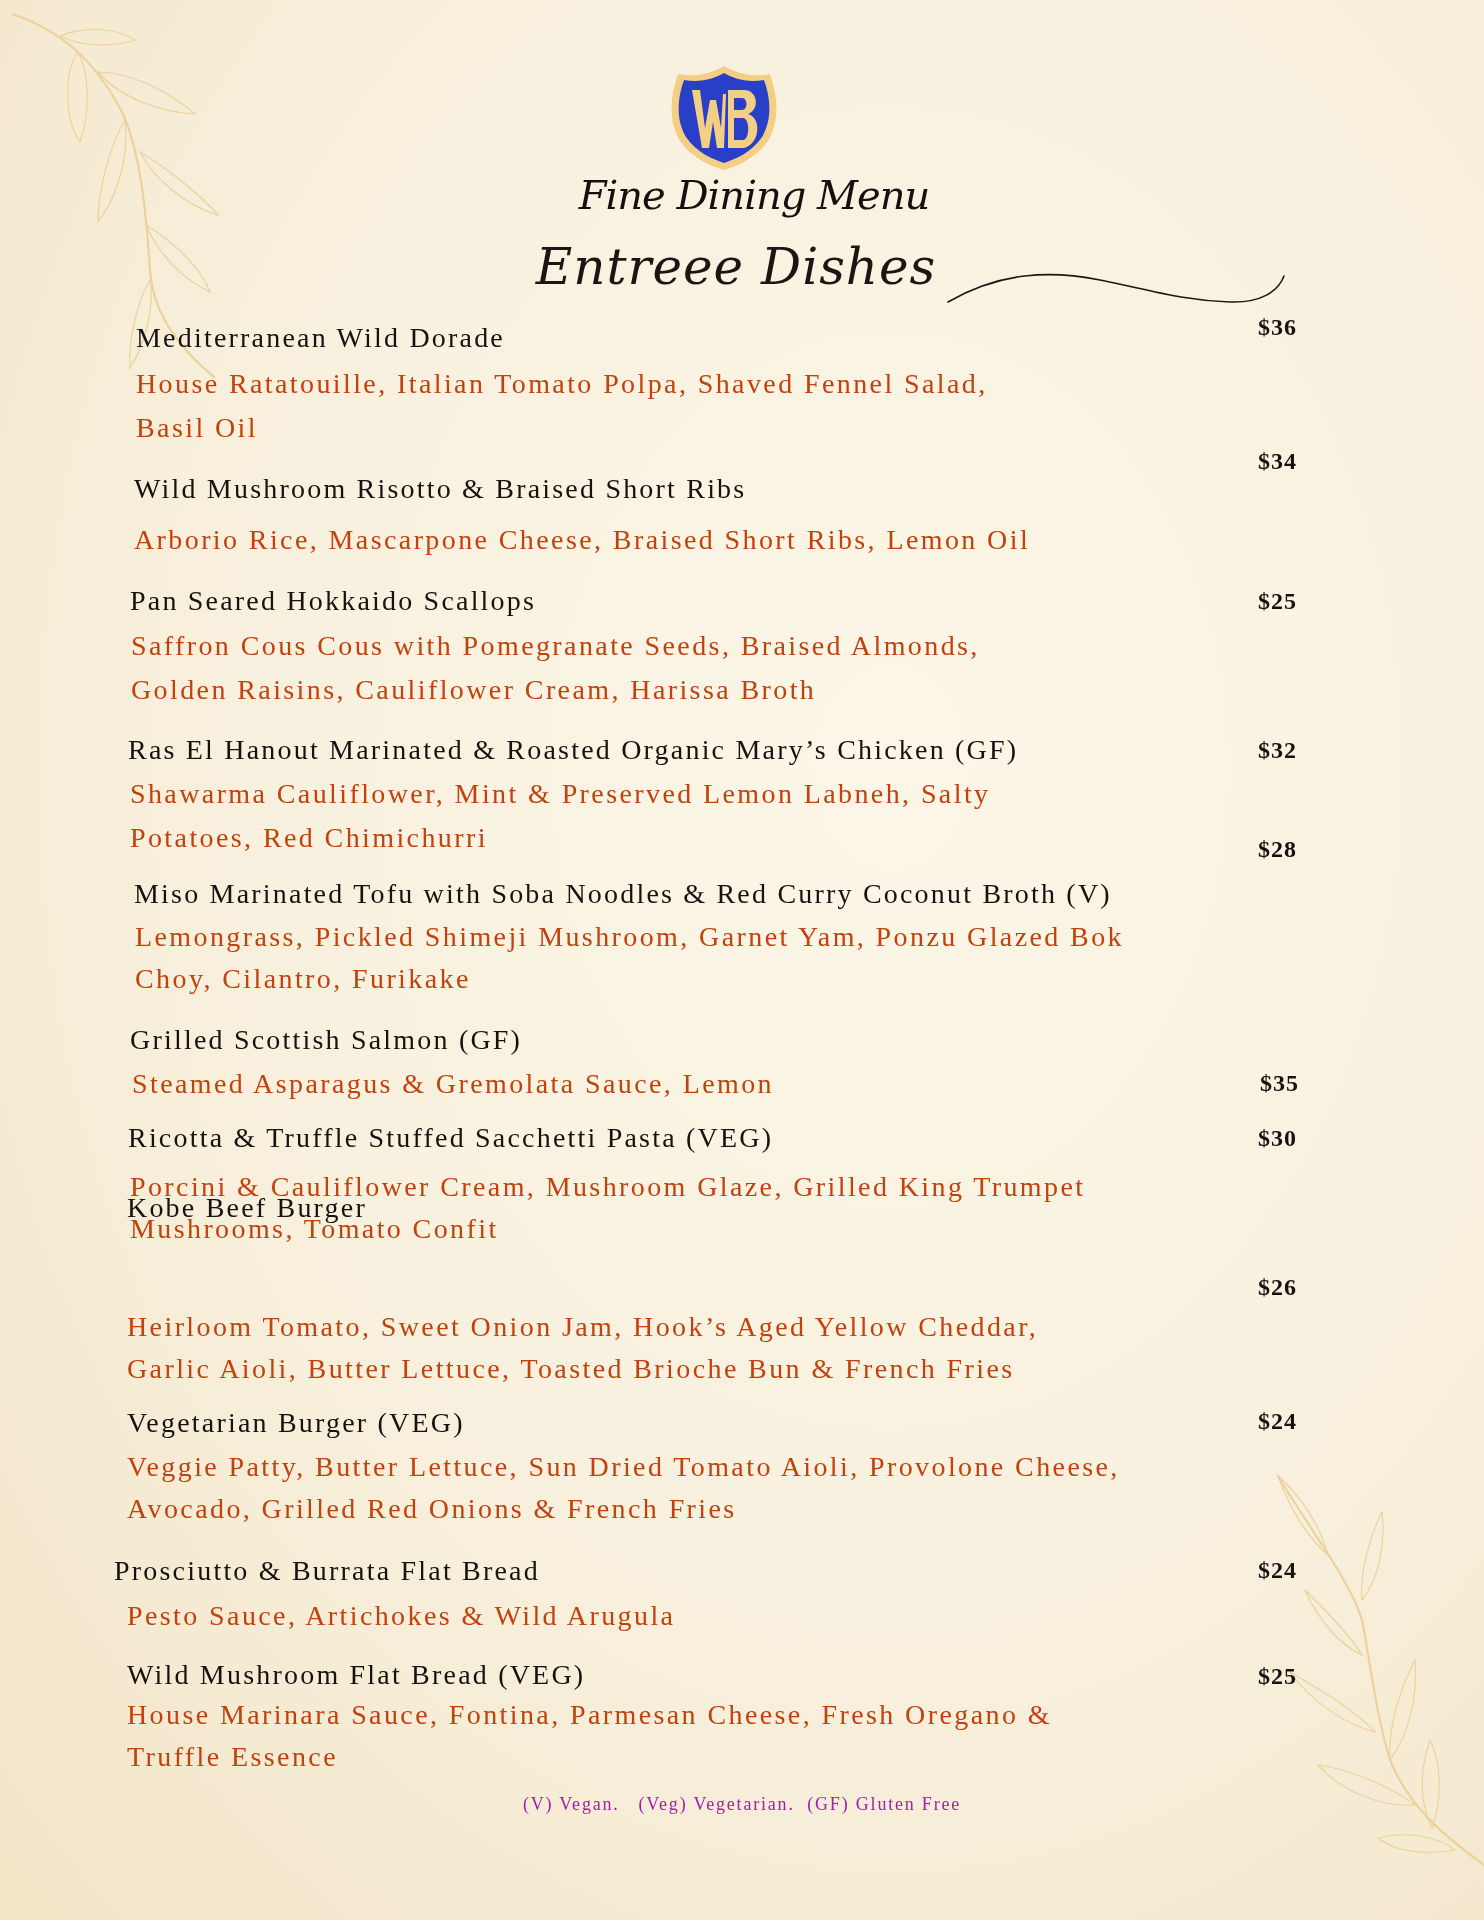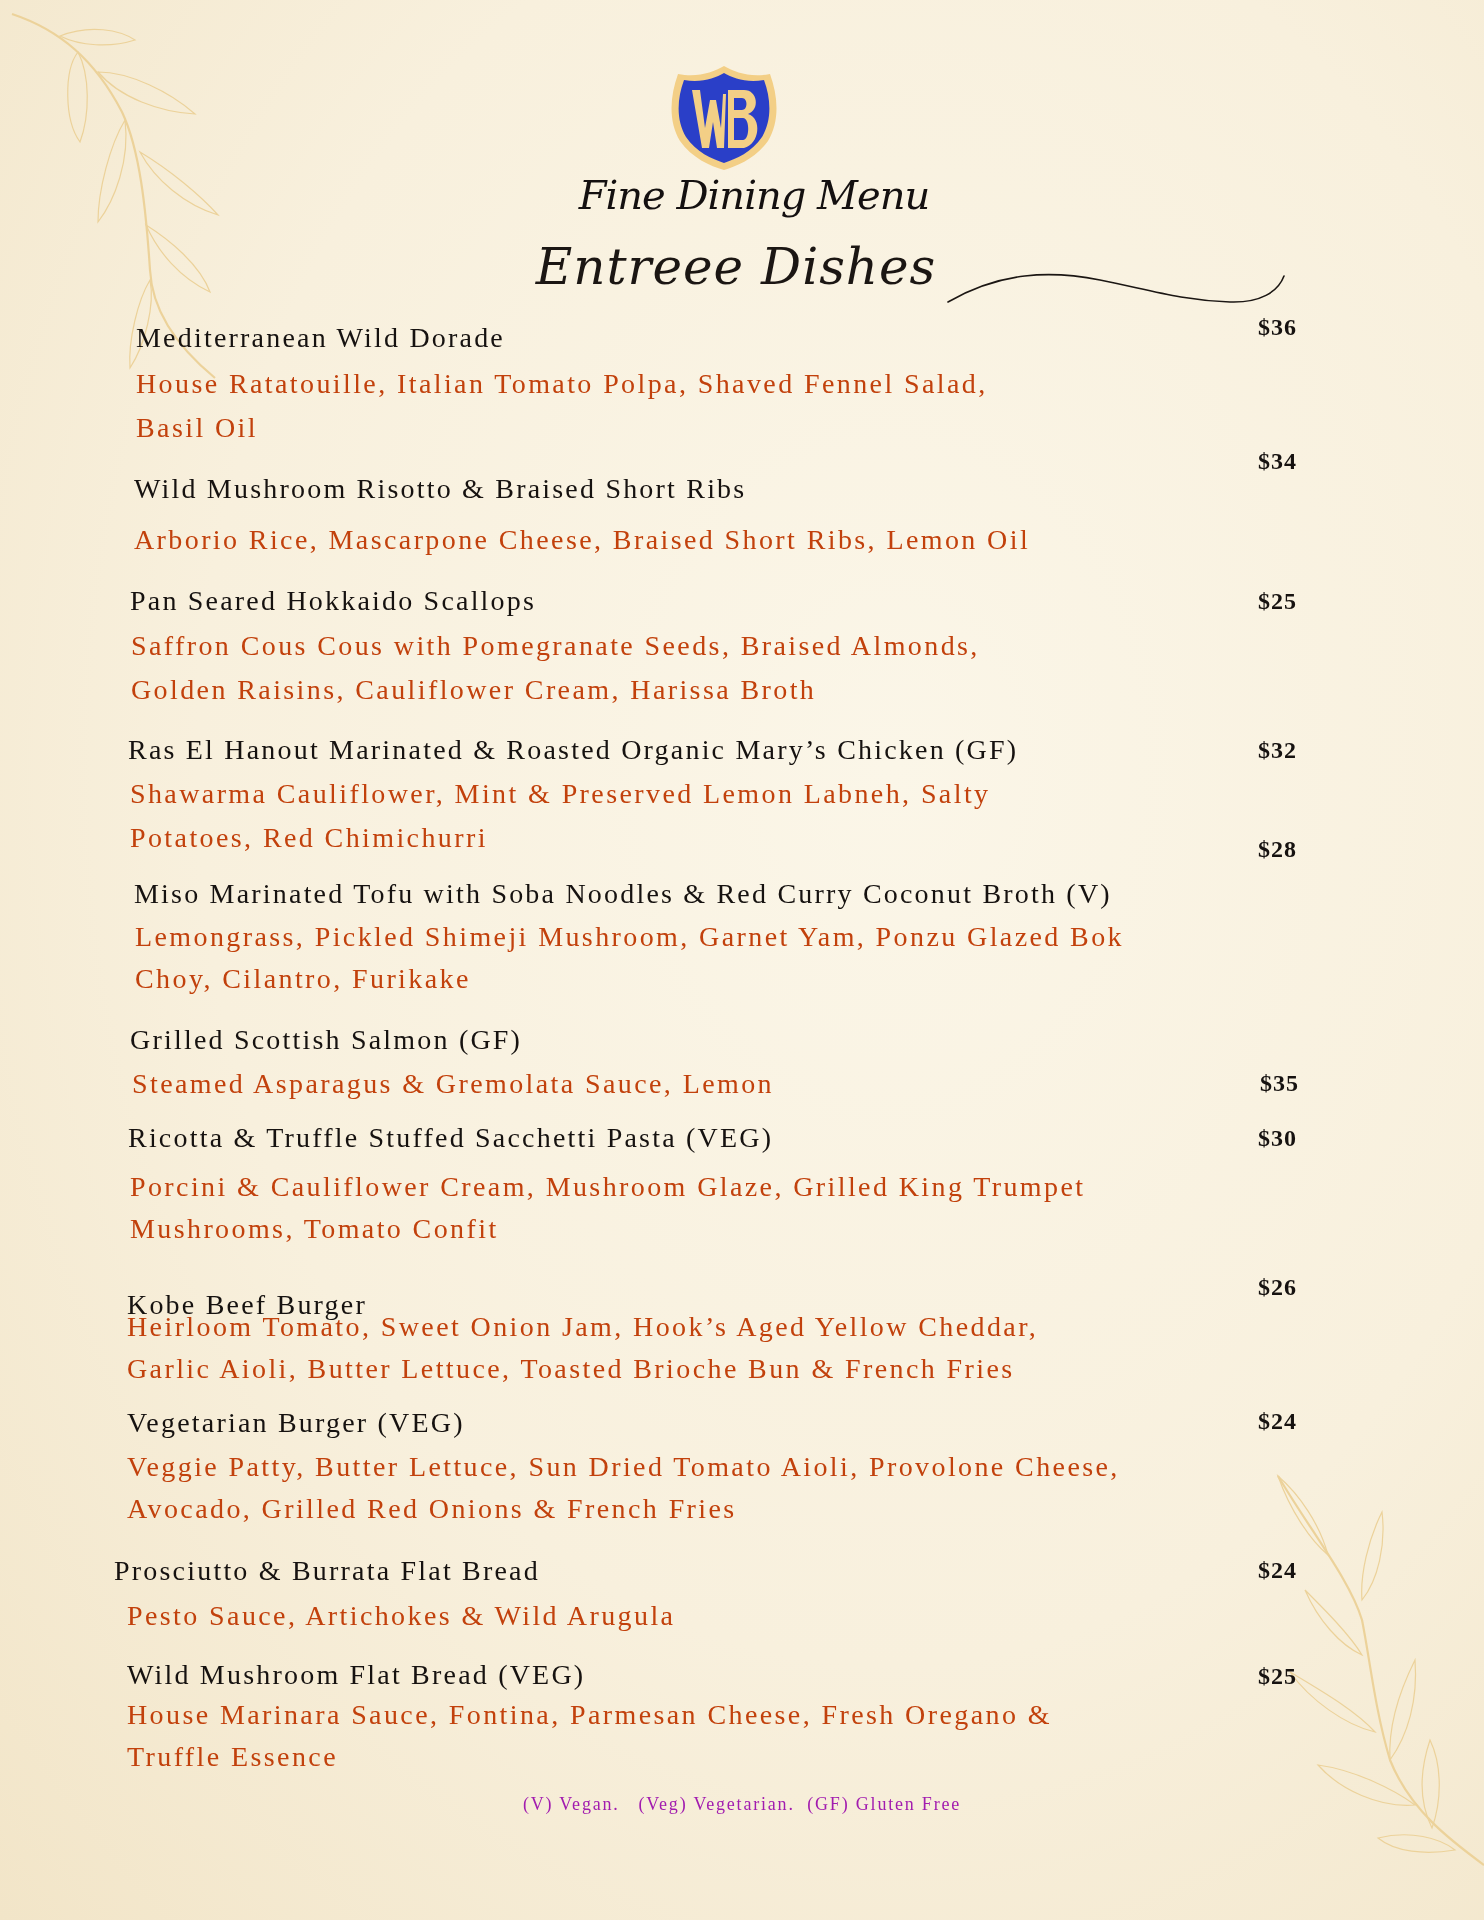--- a/index.html
+++ b/index.html
@@ -114,21 +114,21 @@
 
   <div class="dish-name" style="left:130px;top:1024px">Grilled Scottish Salmon (GF)</div>
   <div class="dish-desc" style="left:132px;top:1062px">Steamed Asparagus &amp; Gremolata Sauce, Lemon</div>
   <div class="price" style="left:1260px;top:1070px">$35</div>
 
   <div class="dish-name" style="left:128px;top:1122px">Ricotta &amp; Truffle Stuffed Sacchetti Pasta (VEG)</div>
   <div class="dish-desc" style="left:130px;top:1166px;line-height:42px">Porcini &amp; Cauliflower Cream, Mushroom Glaze, Grilled King Trumpet
 Mushrooms, Tomato Confit</div>
   <div class="price" style="left:1258px;top:1125px">$30</div>
 
-  <div class="dish-name" style="left:127px;top:1289px">Kobe Beef Burger</div>
+  <div class="dish-name" style="left:127px;top:1192px">Kobe Beef Burger</div>
   <div class="dish-desc" style="left:127px;top:1306px;line-height:42px">Heirloom Tomato, Sweet Onion Jam, Hook’s Aged Yellow Cheddar,
 Garlic Aioli, Butter Lettuce, Toasted Brioche Bun &amp; French Fries</div>
   <div class="price" style="left:1258px;top:1274px">$26</div>
 
   <div class="dish-name" style="left:127px;top:1407px">Vegetarian Burger (VEG)</div>
   <div class="dish-desc" style="left:127px;top:1446px;line-height:42px">Veggie Patty, Butter Lettuce, Sun Dried Tomato Aioli, Provolone Cheese,
 Avocado, Grilled Red Onions &amp; French Fries</div>
   <div class="price" style="left:1258px;top:1408px">$24</div>
 
   <div class="dish-name" style="left:114px;top:1555px">Prosciutto &amp; Burrata Flat Bread</div>

